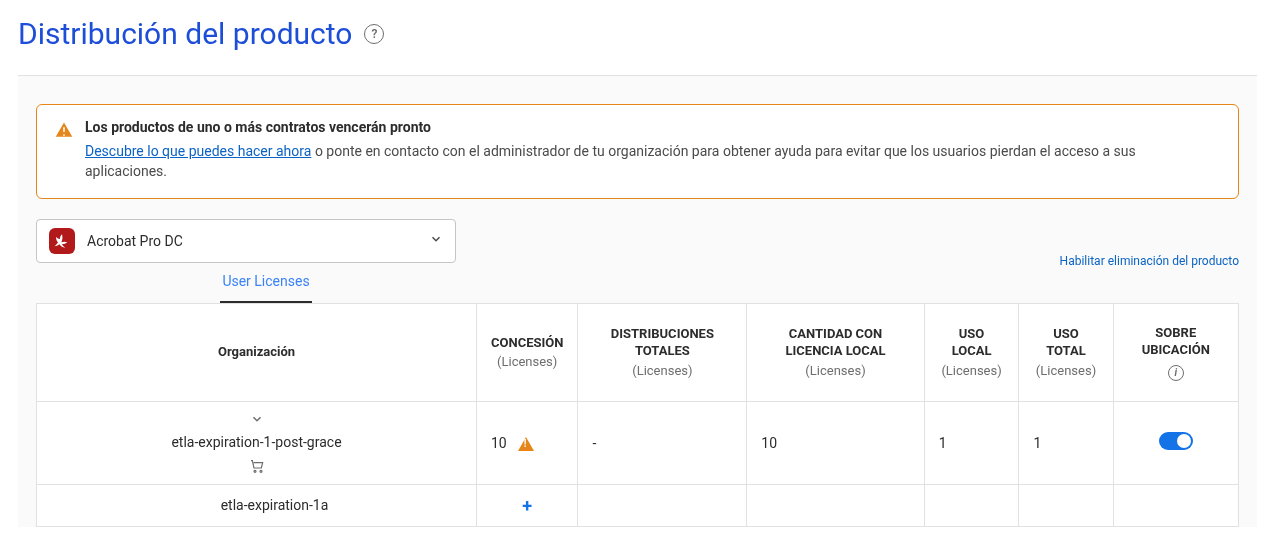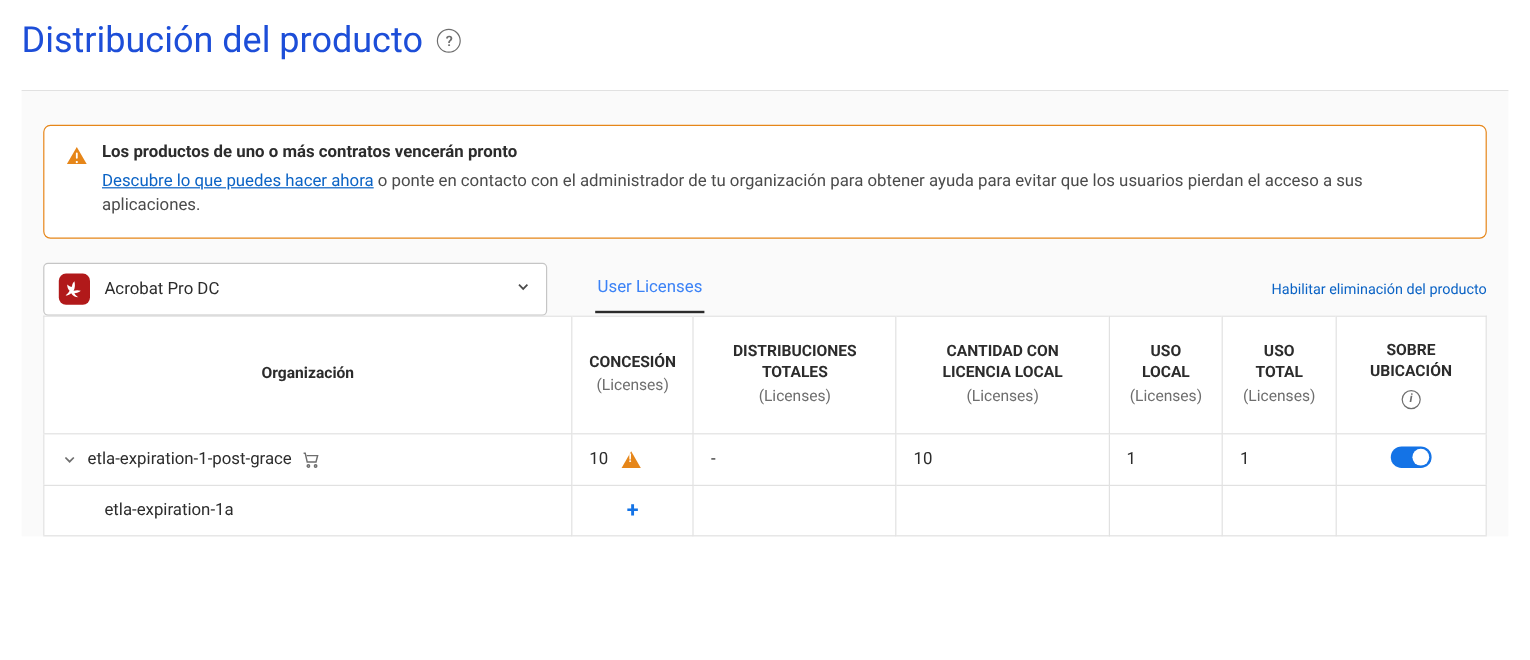--- a/index.html
+++ b/index.html
@@ -97,21 +97,21 @@
   .table th:last-child, .table td:last-child { border-right: none; }
   .table thead th {
     background: #fff; font-weight: 700; text-align: center; color: #2c2c2c;
     font-size: 13px; padding-top: 20px; padding-bottom: 20px; line-height: 1.35;
   }
   .table thead th .sub { display: block; font-weight: 400; color: var(--text-muted); font-size: 13px; }
   .table thead th.org { text-align: center; width: 440px; }
   .table td { font-size: 14px; color: #2c2c2c; }
   .table td.center { text-align: center; }
   .table td.right { text-align: left; }
-  .org-cell { display: flex; align-items: center; gap: 8px; }
+  .org-cell { display: flex; align-items: center; gap: 8px; flex-direction: column; }
   .row-indent { padding-left: 36px; }
   .expander { color: #6e6e6e; cursor: pointer; display: inline-flex; }
   .cart-icon { color: #6e6e6e; display: inline-flex; }
   .plus { color: var(--accent-blue); font-weight: 700; font-size: 18px; cursor: pointer; }
   .info-circle {
     width: 16px; height: 16px; border: 1.2px solid #6e6e6e; border-radius: 50%;
     display: inline-flex; align-items: center; justify-content: center;
     color: #6e6e6e; font-size: 10px; font-style: italic; margin-top: 4px;
   }
 
@@ -158,21 +158,21 @@
       </span>
       <div>
         <p class="banner-title">Los productos de uno o más contratos vencerán pronto</p>
         <div class="banner-body">
           <span class="banner-link">Descubre lo que puedes hacer ahora</span><span> o ponte en contacto con el administrador de tu organización para obtener ayuda para evitar que los usuarios pierdan el acceso a sus aplicaciones.</span>
         </div>
       </div>
     </div>
 
     <div class="toolbar">
-      <div style="display:flex; align-items:center;">
+      <div style="display:flex; align-items:center;flex-direction:column;">
         <div class="product-picker">
           <div class="product-left">
             <span class="product-icon">
               <svg width="16" height="16" viewBox="0 0 24 24" fill="currentColor">
                   <path d="M12 2c1 4 1 8-1 12 3-1 6-1 9 0-2 2-5 3-8 3 1 2 3 4 5 5-4 0-7-2-9-5-2 2-5 3-7 3 2-2 4-4 5-6C4 12 3 9 3 6c2 2 4 3 6 3 0-3 1-5 3-7z"></path>
                 </svg>
             </span>
             <span>Acrobat Pro DC</span>
           </div>
           <span class="chevron">

